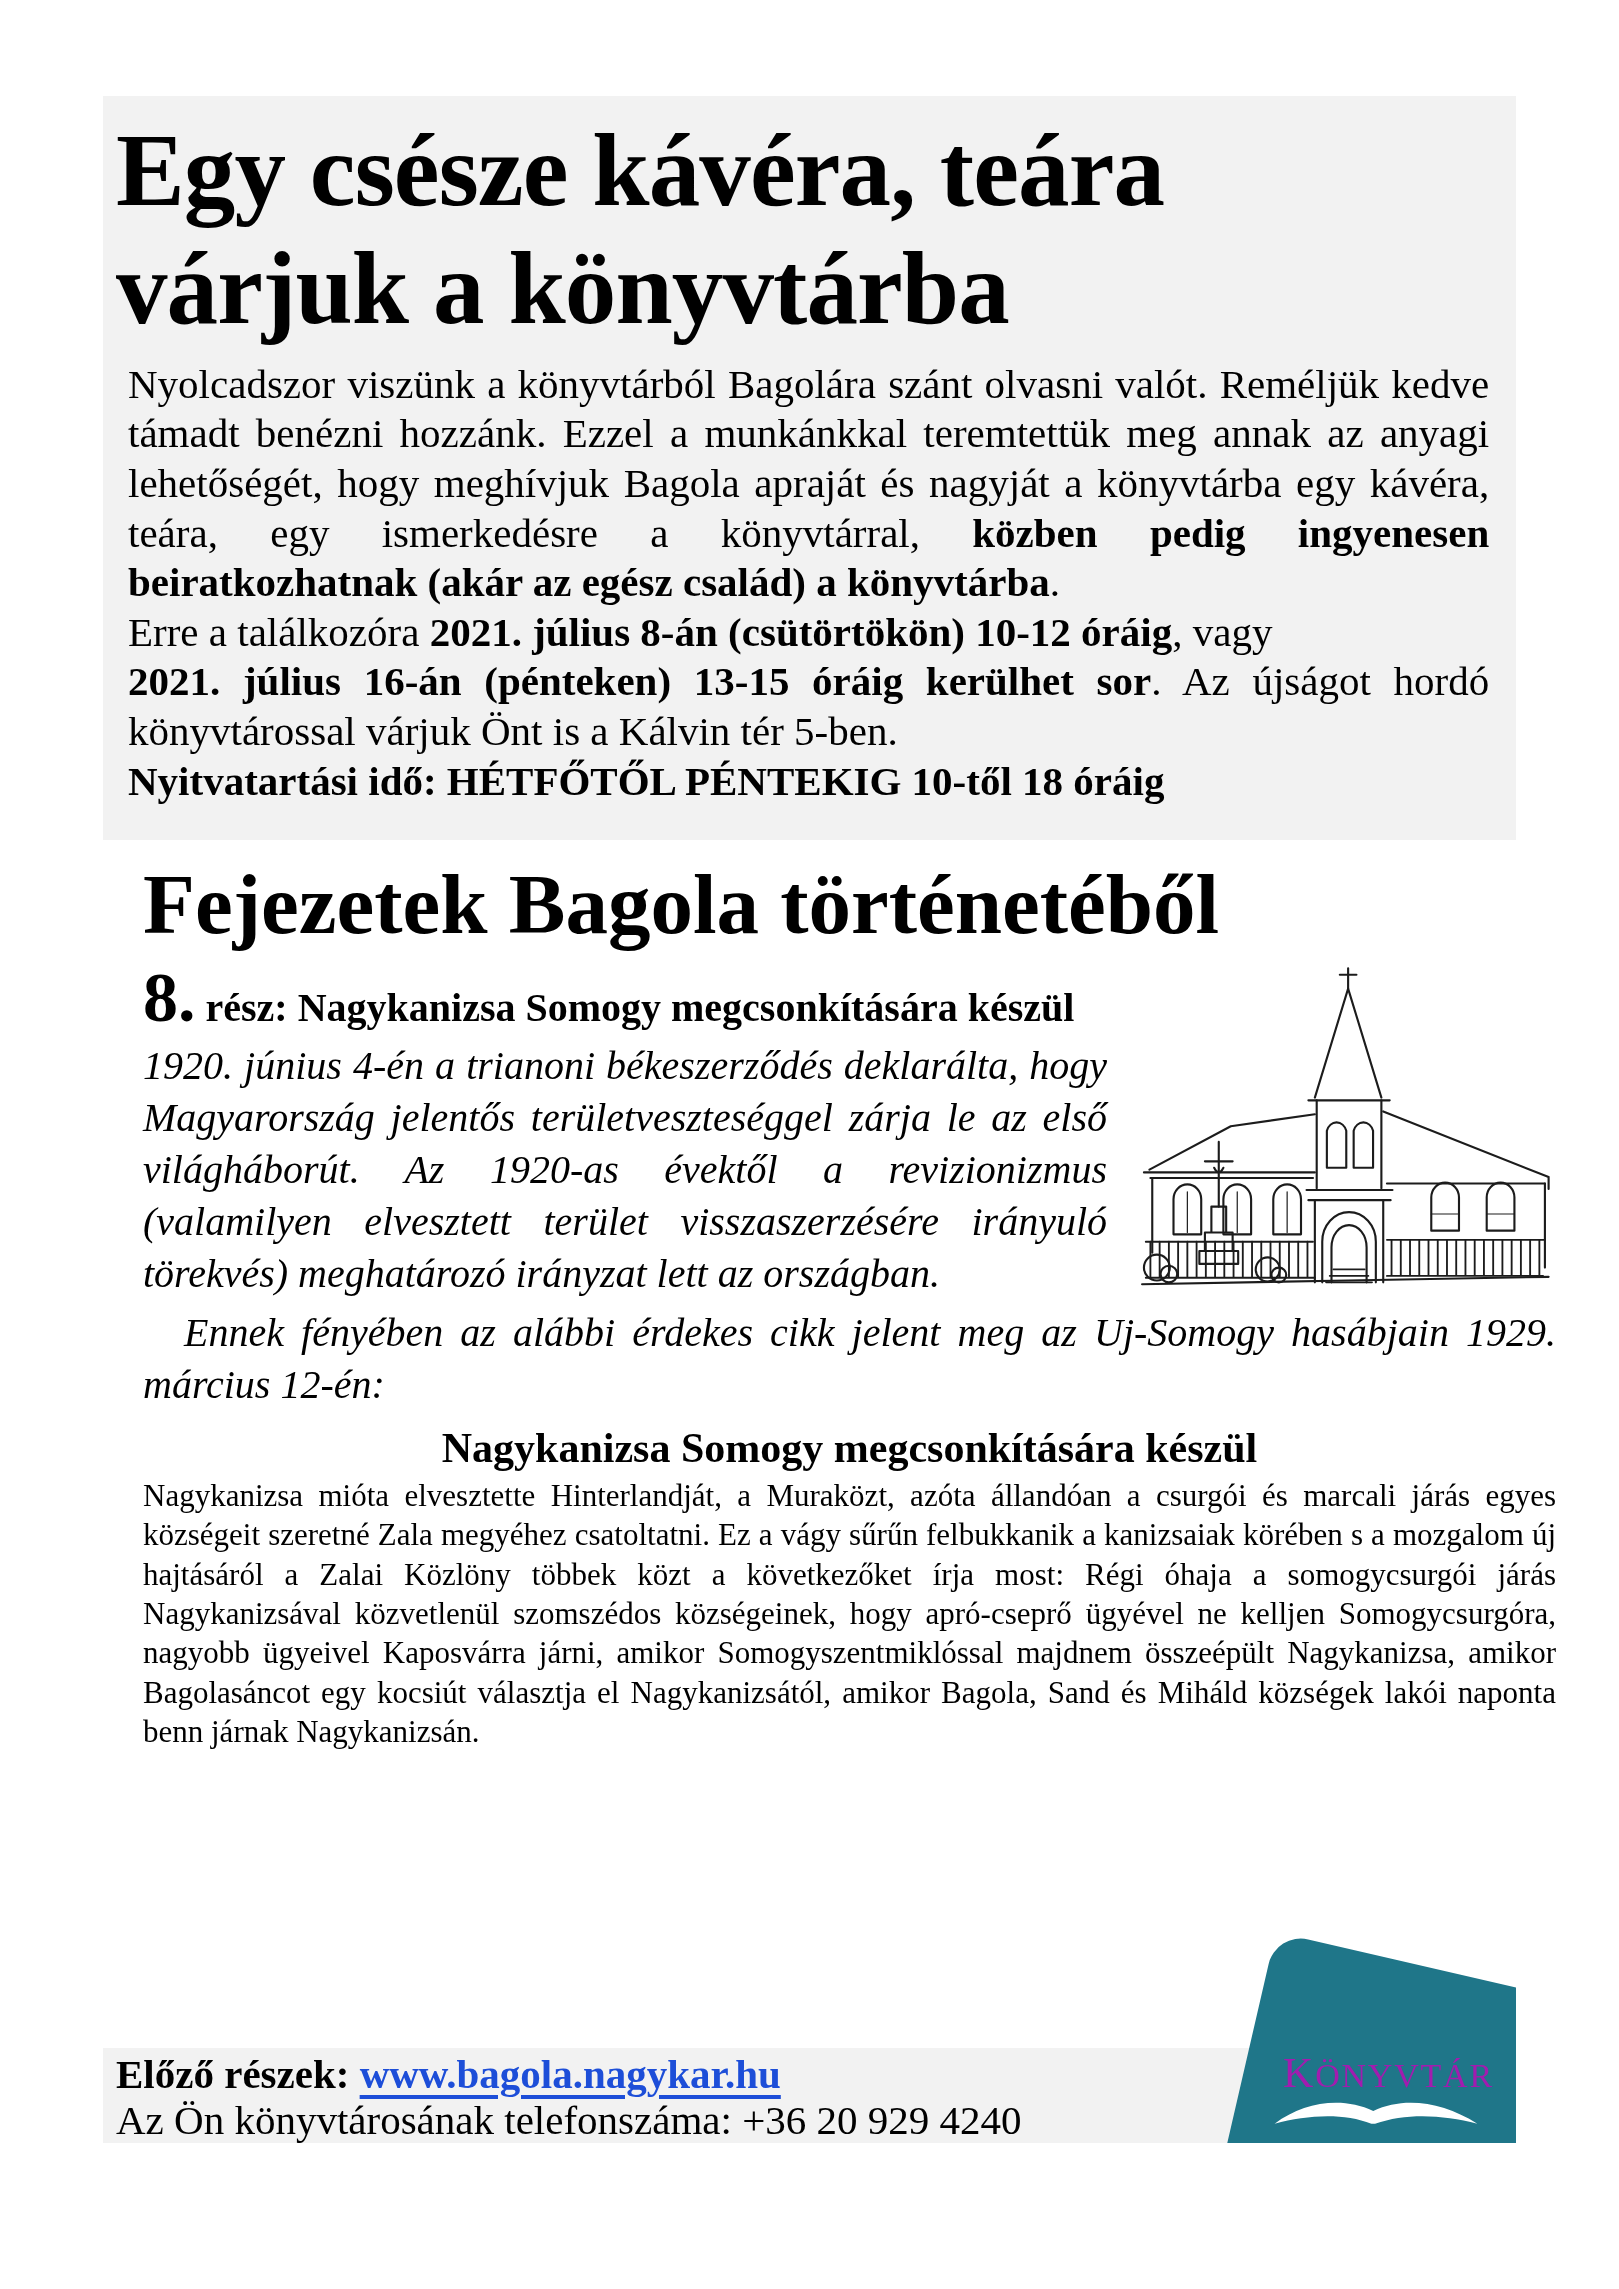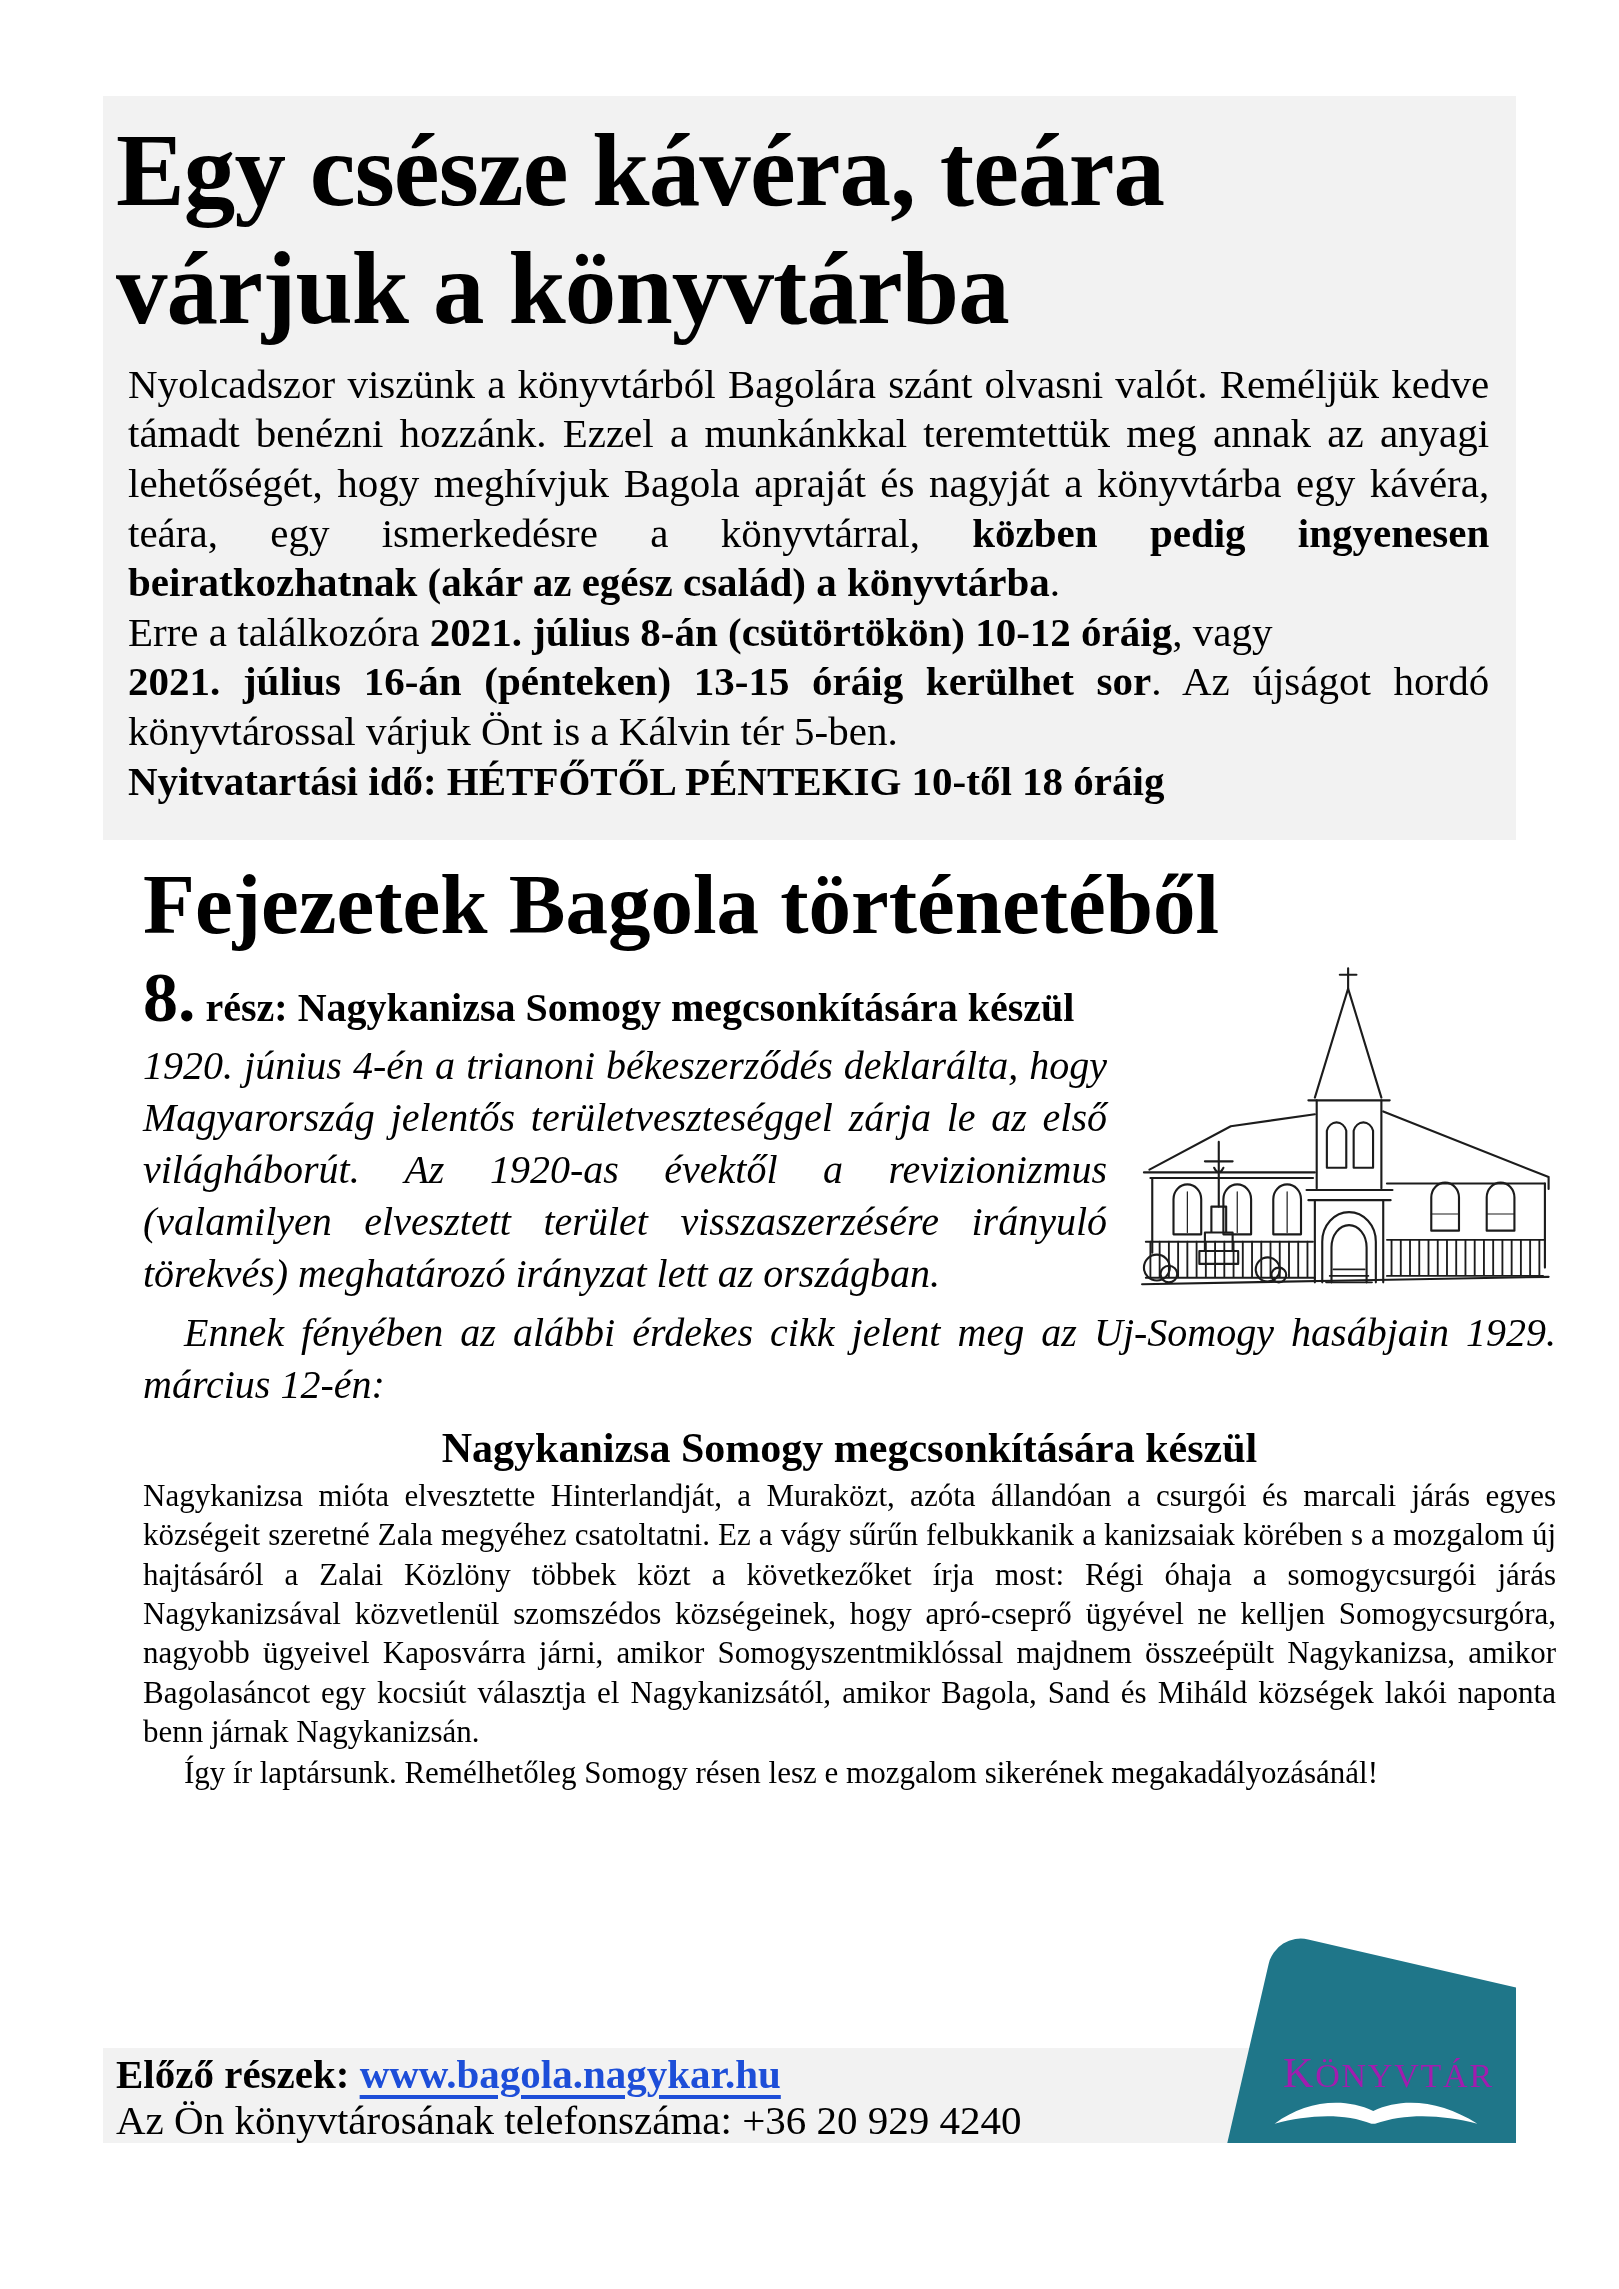--- a/index.html
+++ b/index.html
@@ -147,21 +147,20 @@
       </svg>
     </div>
 
     <div class="part-line"><span class="part-number">8.</span><span class="part-title"> rész: Nagykanizsa Somogy megcsonkítására készül</span></div>
 
     <p class="italic-par justify">1920. június 4-én a trianoni békeszerződés deklarálta, hogy Magyarország jelentős területveszteséggel zárja le az első világháborút. Az 1920-as évektől a revizionizmus (valamilyen elvesztett terület visszaszerzésére irányuló törekvés) meghatározó irányzat lett az országban.</p>
     <p class="italic-par justify indent">Ennek fényében az alábbi érdekes cikk jelent meg az Uj-Somogy hasábjain 1929. március 12-én:</p>
 
     <h3 class="article-heading">Nagykanizsa Somogy megcsonkítására készül</h3>
     <p class="article-text justify">Nagykanizsa mióta elvesztette Hinterlandját, a Muraközt, azóta állandóan a csurgói és marcali járás egyes községeit szeretné Zala megyéhez csatoltatni. Ez a vágy sűrűn felbukkanik a kanizsaiak körében s a mozgalom új hajtásáról a Zalai Közlöny többek közt a következőket írja most: Régi óhaja a somogycsurgói járás Nagykanizsával közvetlenül szomszédos községeinek, hogy apró-cseprő ügyével ne kelljen Somogycsurgóra, nagyobb ügyeivel Kaposvárra járni, amikor Somogyszentmiklóssal majdnem összeépült Nagykanizsa, amikor Bagolasáncot egy kocsiút választja el Nagykanizsától, amikor Bagola, Sand és Miháld községek lakói naponta benn járnak Nagykanizsán.</p>
-    <p class="article-text indent closing-par">Így ír laptársunk. Remélhetőleg Somogy résen lesz e mozgalom sikerének megakadályozásánál!</p>
   </section>
 
   <footer class="footer-strip">
     <p class="footer-line"><span class="footer-label">Előző részek: </span><a href="#" class="footer-link">www.bagola.nagykar.hu</a></p>
     <p class="footer-line">Az Ön könyvtárosának telefonszáma: +36 20 929 4240</p>
   </footer>
 
   <div class="logo-box">
     <div class="logo-rect"></div>
     <div class="logo-text">KÖNYVTÁR</div>

